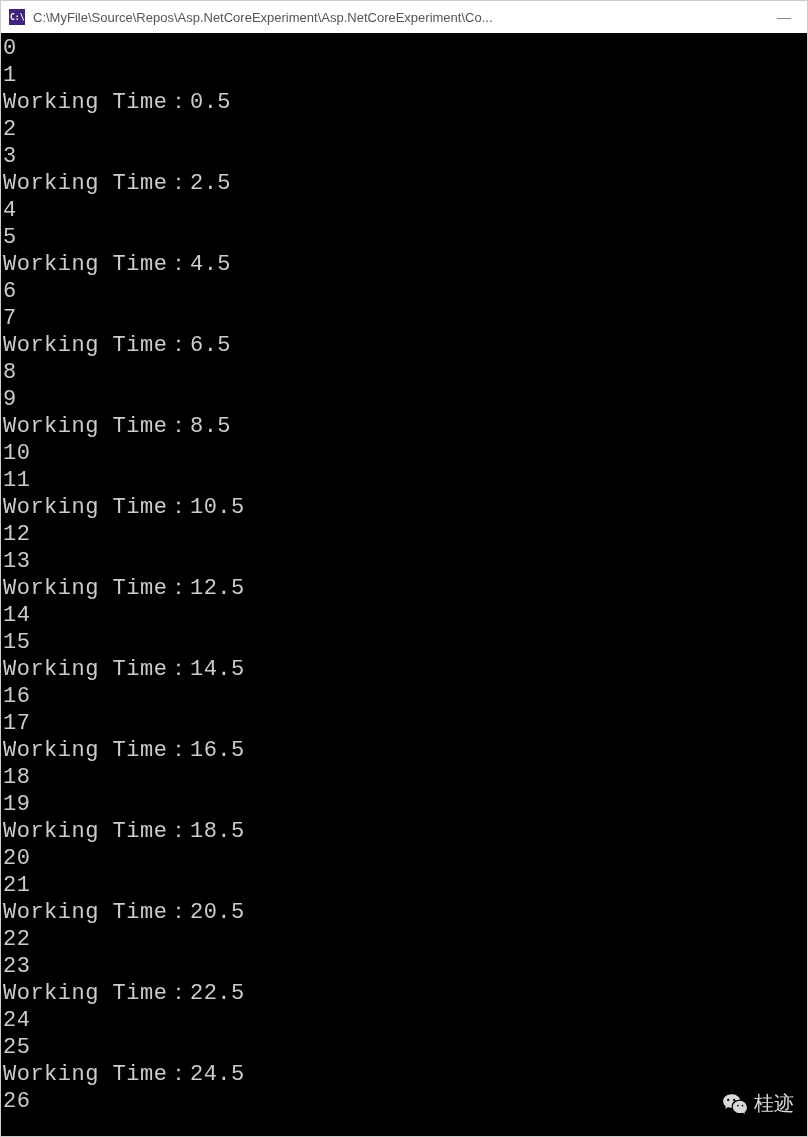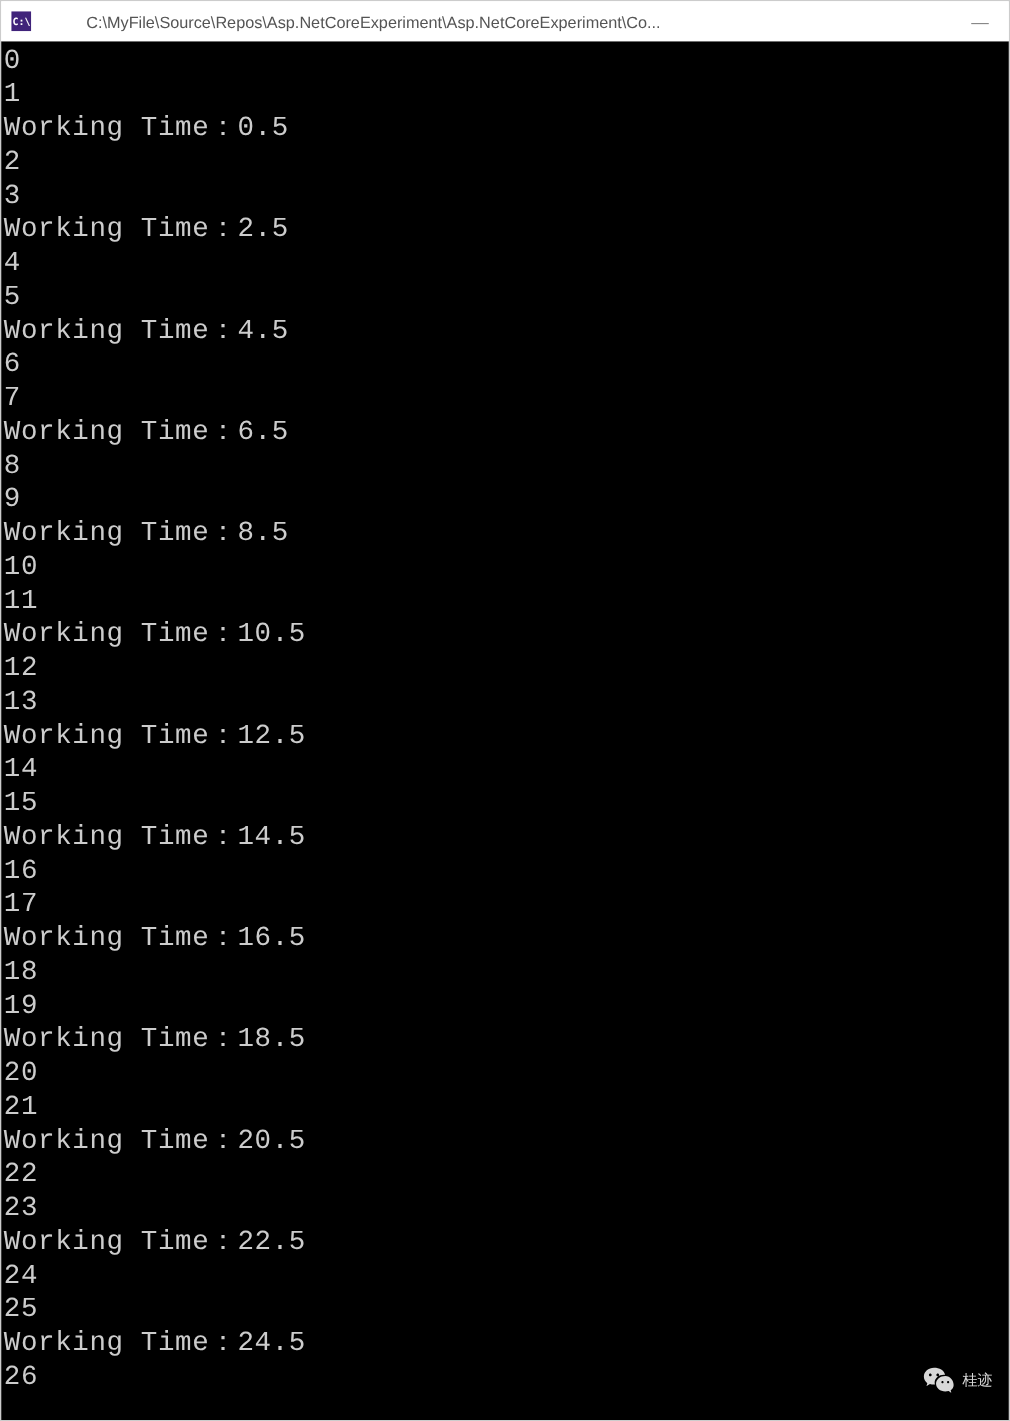--- a/index.html
+++ b/index.html
@@ -45,21 +45,20 @@
       height: 16px;
     }
     .title-text {
       color: #555555;
       font-size: 13px;
       white-space: nowrap;
       overflow: hidden;
       text-overflow: ellipsis;
       flex: 1;
       max-width: 720px;
-      margin-left: 36px;
     }
     .window-controls {
       position: absolute;
       right: 0;
       top: 0;
       height: 32px;
       display: flex;
       align-items: center;
     }
     .control-btn {
@@ -86,21 +85,21 @@
       height: 27px;
     }
     .watermark {
       position: absolute;
       right: 14px;
       bottom: 20px;
       display: flex;
       align-items: center;
       gap: 6px;
       color: #f0f0f0;
-      font-size: 12px;
+      font-size: 20px;
       font-family: Liberation Mono, monospace;
       opacity: 0.9;
     }
     .watermark-icon {
       width: 26px;
       height: 26px;
       display: flex;
       align-items: center;
       justify-content: center;
     }

